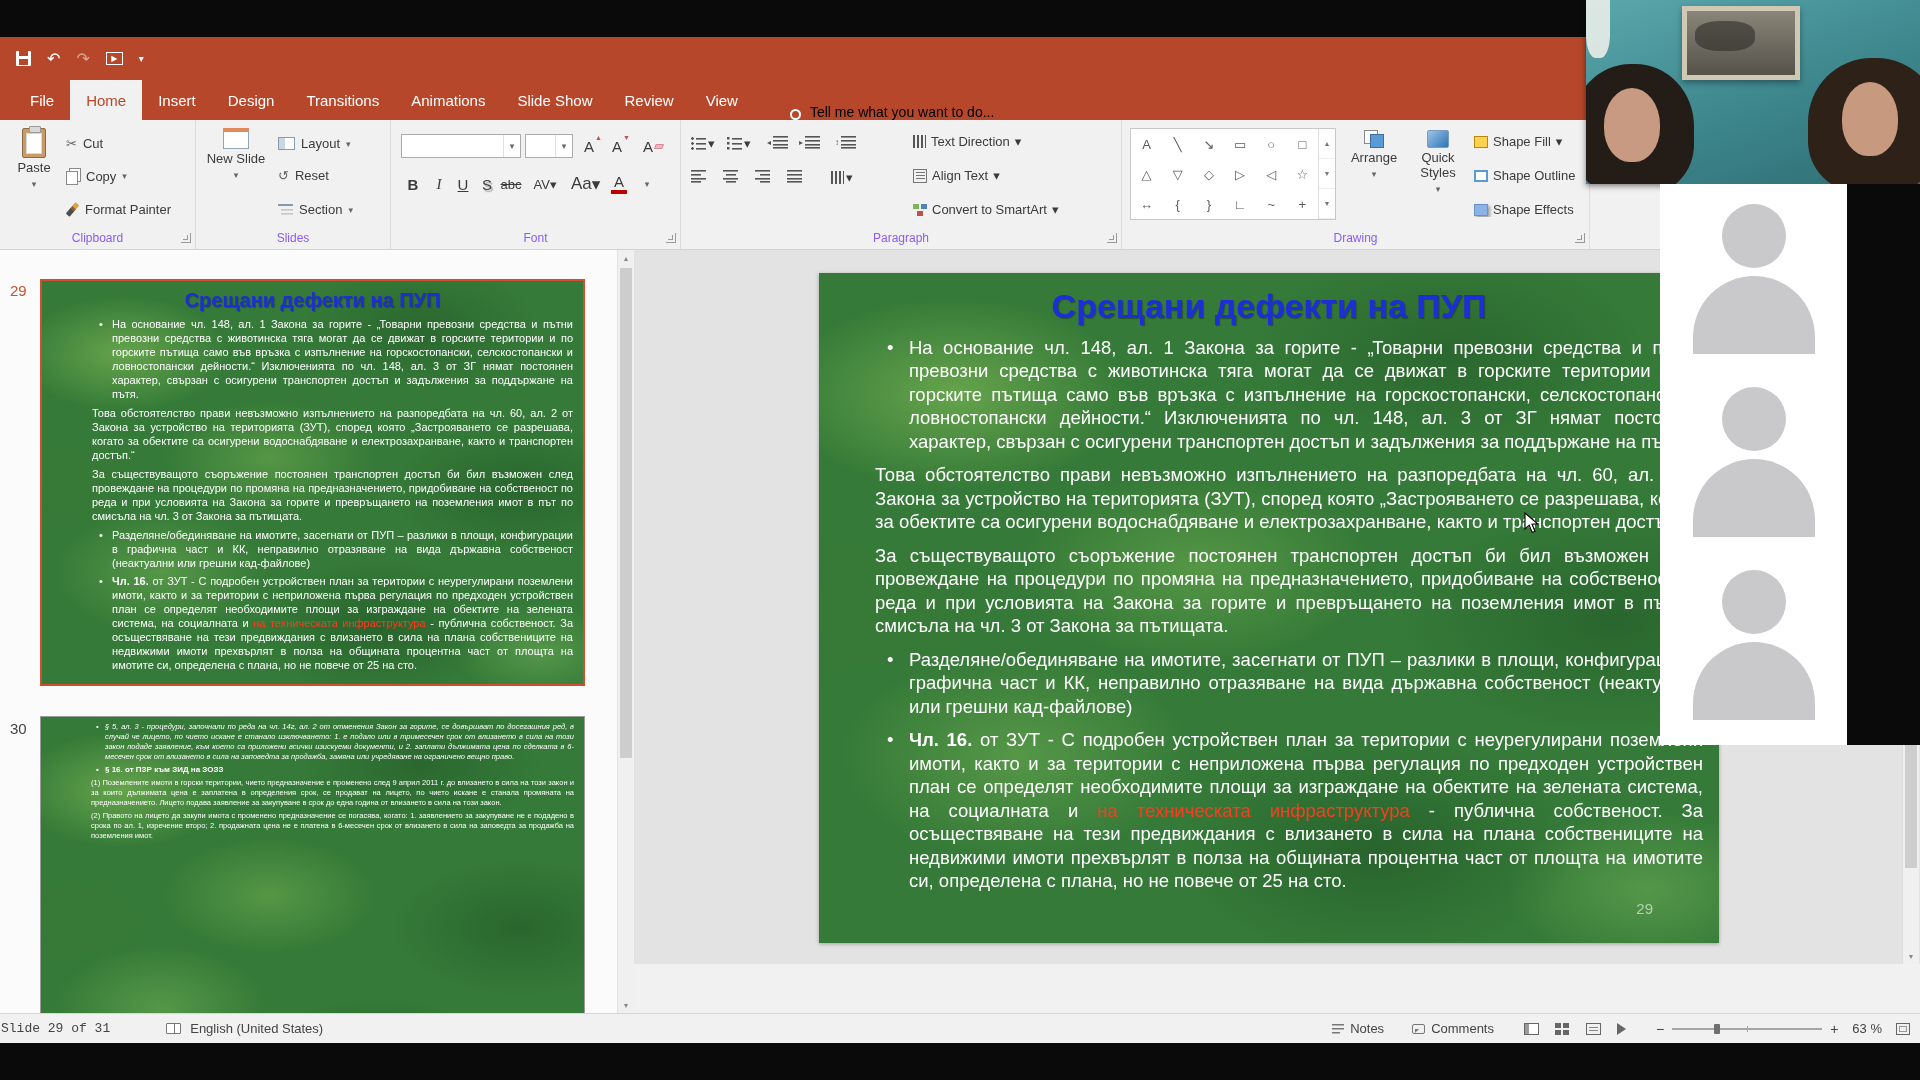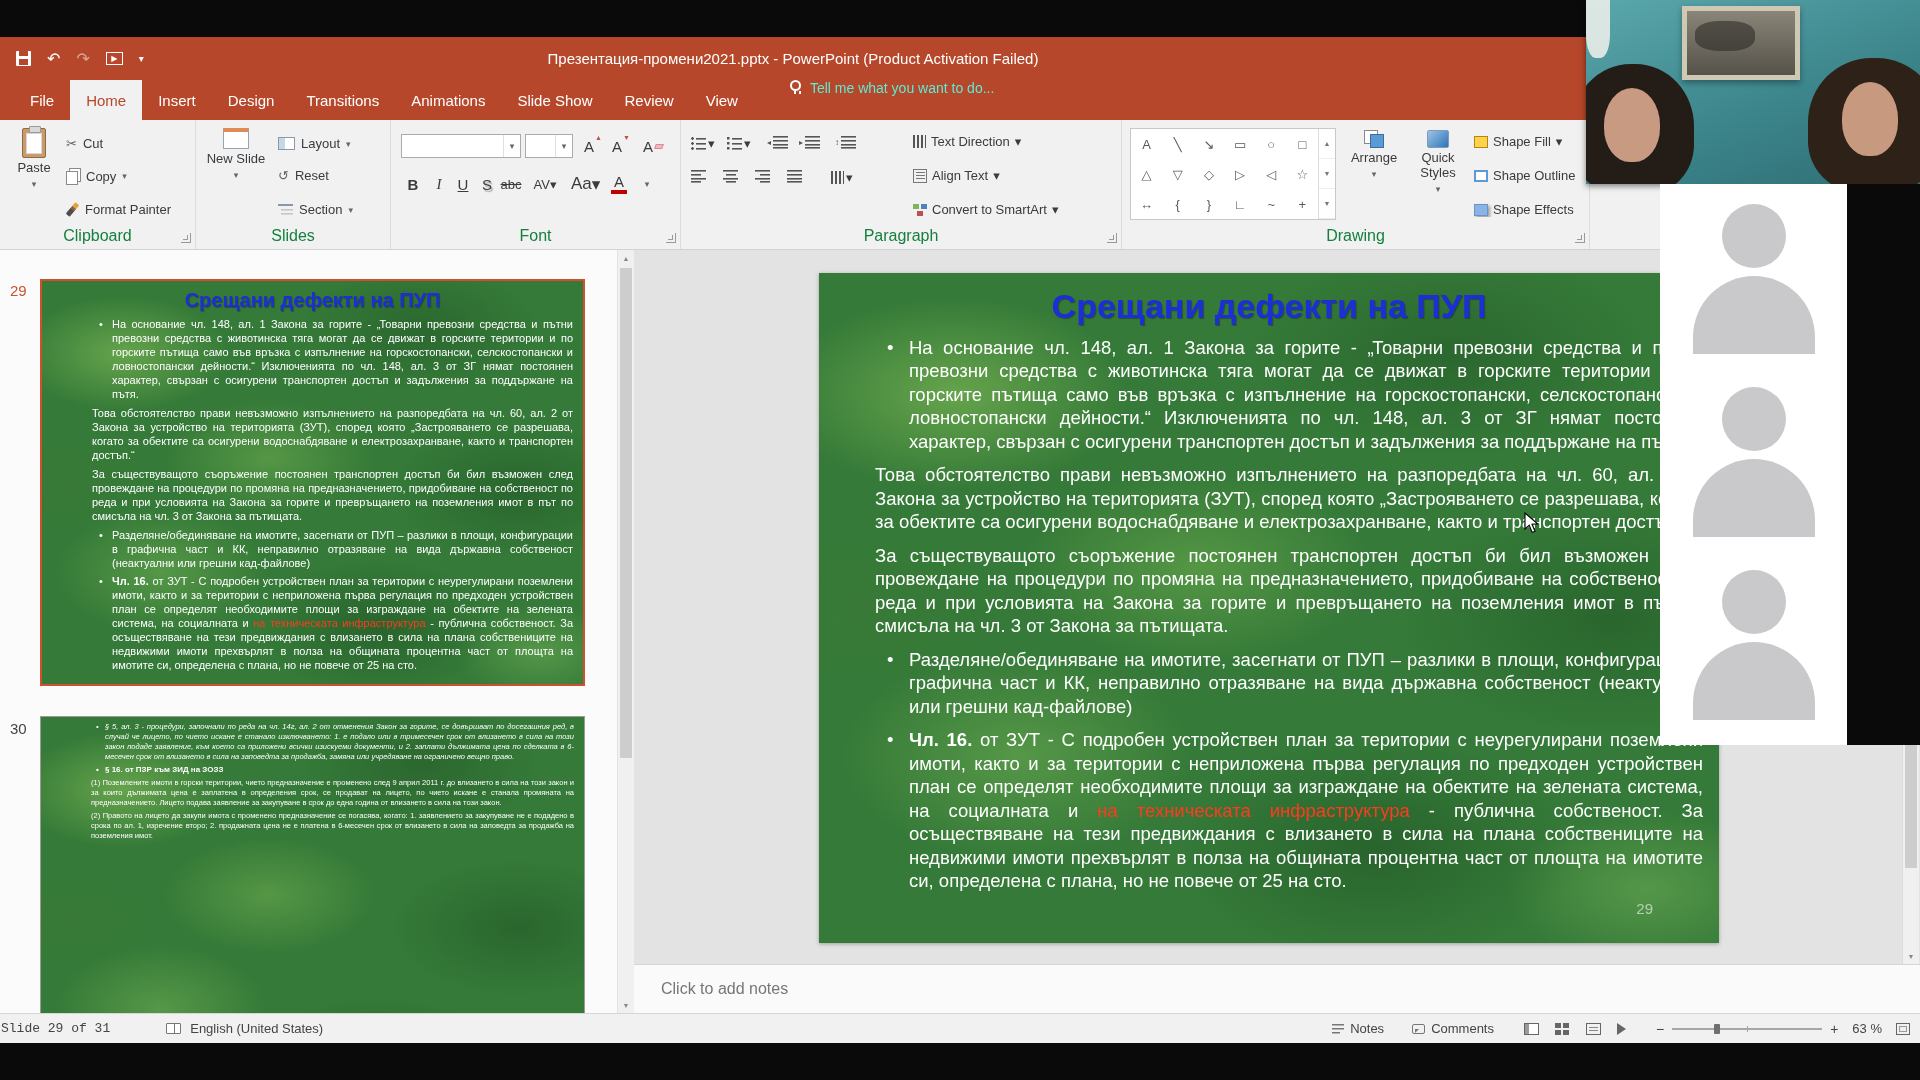--- a/index.html
+++ b/index.html
@@ -21,32 +21,32 @@
   .dim { opacity:.5; }
   .ic-save { display:inline-block; width:15px; height:15px; background:#fff; border-radius:1px; position:relative; }
   .ic-save::before { content:""; position:absolute; left:3px; top:0; width:9px; height:5px; background:#b7472a; }
   .ic-save::after { content:""; position:absolute; left:3px; bottom:1px; width:9px; height:6px; background:#b7472a; }
   .ic-show { display:inline-block; width:17px; height:13px; border:1px solid #fff; font-size:8px; line-height:11px; text-align:center; color:#fff; }
   .title-text { position:absolute; left:0; right:334px; top:0; height:43px; line-height:43px; text-align:center; font-size:15px; white-space:nowrap; overflow:hidden; }
 
   .tabs { position:absolute; left:0; top:43px; width:100%; height:40px; background:#b7472a; display:flex; align-items:stretch; padding-left:14px; color:#fff; }
   .tab { display:flex; align-items:center; padding:0 16px; font-size:15px; cursor:default; white-space:nowrap; }
   .tab.active { background:#f1f1f1; color:#b7472a; }
-  .tellme { display:flex; align-items:flex-start; gap:9px; margin-left:36px; font-size:14px; color:#5eead4; white-space:nowrap; }
+  .tellme { display:flex; align-items:flex-end; gap:9px; margin-left:36px; font-size:14px; color:#000000; white-space:nowrap; }
   .bulb { display:inline-block; width:11px; height:11px; border:2px solid #fff; border-radius:50%; position:relative; }
   .bulb::after { content:""; position:absolute; left:2px; bottom:-5px; width:3px; height:3px; border-left:2px solid #fff; border-right:2px solid #fff; }
 
   .ribbon { position:absolute; left:0; top:83px; width:100%; height:130px; background:#f1f1f1; border-bottom:1px solid #d2d2d2; font-size:13px; color:#3b3b3b; }
   .group { position:absolute; top:0; height:129px; border-right:1px solid #dcdcdc; }
   .g-clip  { left:0;      width:196px; }
   .g-slides{ left:196px;  width:195px; }
   .g-font  { left:391px;  width:290px; }
   .g-par   { left:681px;  width:441px; }
   .g-draw  { left:1122px; width:468px; }
-  .group-label { position:absolute; left:0; right:0; bottom:4px; text-align:center; font-size:16px; color:#15803d; }
+  .group-label { position:absolute; left:0; right:0; bottom:4px; text-align:center; font-size:12px; color:#8b5cf6; }
   .launcher { position:absolute; right:4px; bottom:6px; width:10px; height:10px; border-right:1px solid #9a9a9a; border-bottom:1px solid #9a9a9a; }
   .launcher::before { content:""; position:absolute; right:2px; bottom:2px; width:4px; height:4px; border-right:1px solid #9a9a9a; border-bottom:1px solid #9a9a9a; }
 
   .bigbtn { position:absolute; display:flex; flex-direction:column; align-items:center; gap:3px; text-align:center; line-height:1.15; cursor:default; }
   .bigbtn .arr { font-size:9px; color:#666; }
   .smallrow { position:absolute; display:flex; align-items:center; gap:6px; white-space:nowrap; cursor:default; }
   .smallrow .arr2 { font-size:9px; color:#666; }
 
   .ic-clipboard { width:24px; height:30px; background:#c89b68; border:1px solid #8a6b45; border-radius:2px; position:relative; }
   .ic-clipboard::before { content:""; position:absolute; left:6px; top:-3px; width:10px; height:5px; background:#d9d9d9; border:1px solid #999; border-radius:1px; }
@@ -225,21 +225,20 @@
         <span class="qat-btn">
             <span class="ic-save"></span>
           </span>
         <span class="qat-btn">↶</span>
         <span class="qat-btn dim">↷</span>
         <span class="qat-btn">
             <span class="ic-show">▶</span>
           </span>
         <span class="qat-btn small">▾</span>
       </div>
-      <div class="title-text">Презентация-промени2021.pptx - PowerPoint (Product Activation Failed)</div>
     </div>
 
     <div class="tabs">
       <span class="tab">File</span>
       <span class="tab active">Home</span>
       <span class="tab">Insert</span>
       <span class="tab">Design</span>
       <span class="tab">Transitions</span>
       <span class="tab">Animations</span>
       <span class="tab">Slide Show</span>
@@ -493,23 +492,20 @@
         </div>
         <span class="pagenum">29</span>
       </div>
       <div class="vscroll main-scroll">
         <span class="sarr top">▲</span>
         <span class="sthumb"></span>
         <span class="sarr bot">▼</span>
       </div>
     </div>
 
-    <div class="notes">
-      <span class="notes-text">Click to add notes</span>
-    </div>
 
     <div class="status">
       <span class="st-info">Slide 29 of 31</span>
       <span class="ic-proof"></span>
       <span class="st-lang">English (United States)</span>
       <span class="spacer"></span>
       <span class="st-btn">
         <span class="ic-stnotes"></span>
         <span>Notes</span>
       </span>

